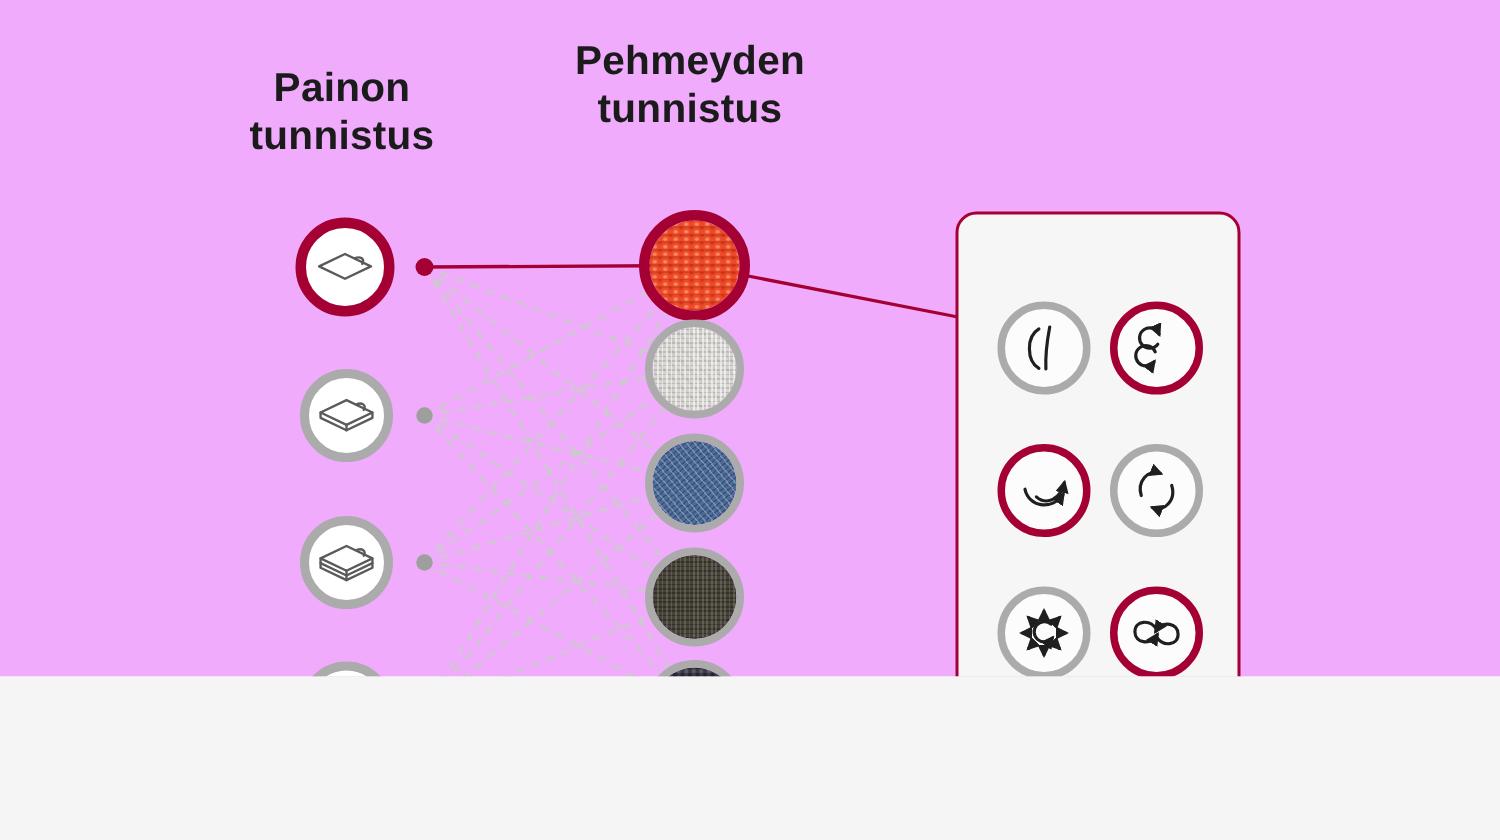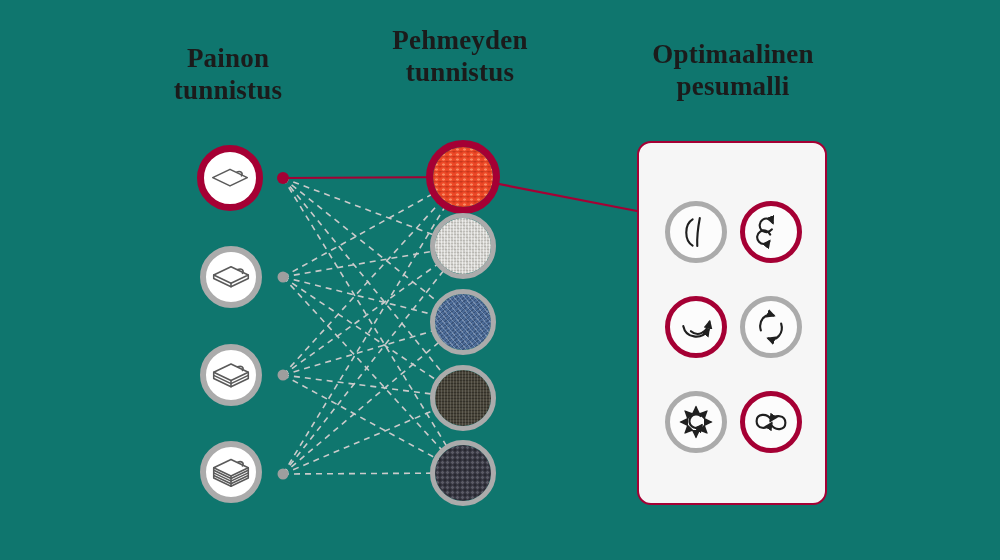--- a/index.html
+++ b/index.html
@@ -1,18 +1,18 @@
 <!DOCTYPE html>
 <html><head>
 <meta charset="utf-8">
 <style>
   html,body{margin:0;padding:0;background:#F5F5F5;}
   .canvas{
-    position:relative;width:1000px;height:560px;background:#0f766e;
-    font-family:Liberation Serif, serif;overflow:hidden;
+    position:relative;width:1000px;height:451px;background:#f0abfc;
+    font-family:Liberation Sans, sans-serif;overflow:hidden;
   }
   .links{position:absolute;left:0;top:0;z-index:1;}
   .dash{stroke:#CBCBCB;stroke-width:1.6;stroke-dasharray:6 5;fill:none;}
   .solid{stroke:#A50034;stroke-width:2.2;fill:none;}
   .hdr{
     position:absolute;z-index:3;text-align:center;font-weight:bold;
     font-size:27px;line-height:1.2;color:#1B1B1B;white-space:pre-line;
     letter-spacing:.2px;
   }
   .ring{
@@ -121,22 +121,20 @@
       <circle cx="283" cy="277" r="5.5" fill="#9E9E9E"></circle>
       <circle cx="283" cy="375" r="5.5" fill="#9E9E9E"></circle>
       <circle cx="283" cy="474" r="5.5" fill="#9E9E9E"></circle>
     </g>
   </svg>
 
   <div class="hdr" style="left:118px;top:42px;width:220px;">Painon
 tunnistus</div>
   <div class="hdr" style="left:345px;top:24px;width:230px;">Pehmeyden
 tunnistus</div>
-  <div class="hdr" style="left:618px;top:38px;width:230px;">Optimaalinen
-pesumalli</div>
 
   <div class="ring crimson7" style="left:197px;top:145px;width:66px;height:66px;">
     <svg viewBox="0 0 56 56" width="44" height="44">
       <g class="sico">
         <path d="M28,17 L50,27.5 L28,38 L6,27.5 Z"></path>
         <path d="M36.5,20.5 c4.6,-1.9 8.6,0.5 6.1,4.8"></path>
       </g>
     </svg>
   </div>
   <div class="ring gray6" style="left:200px;top:246px;width:62px;height:62px;">

